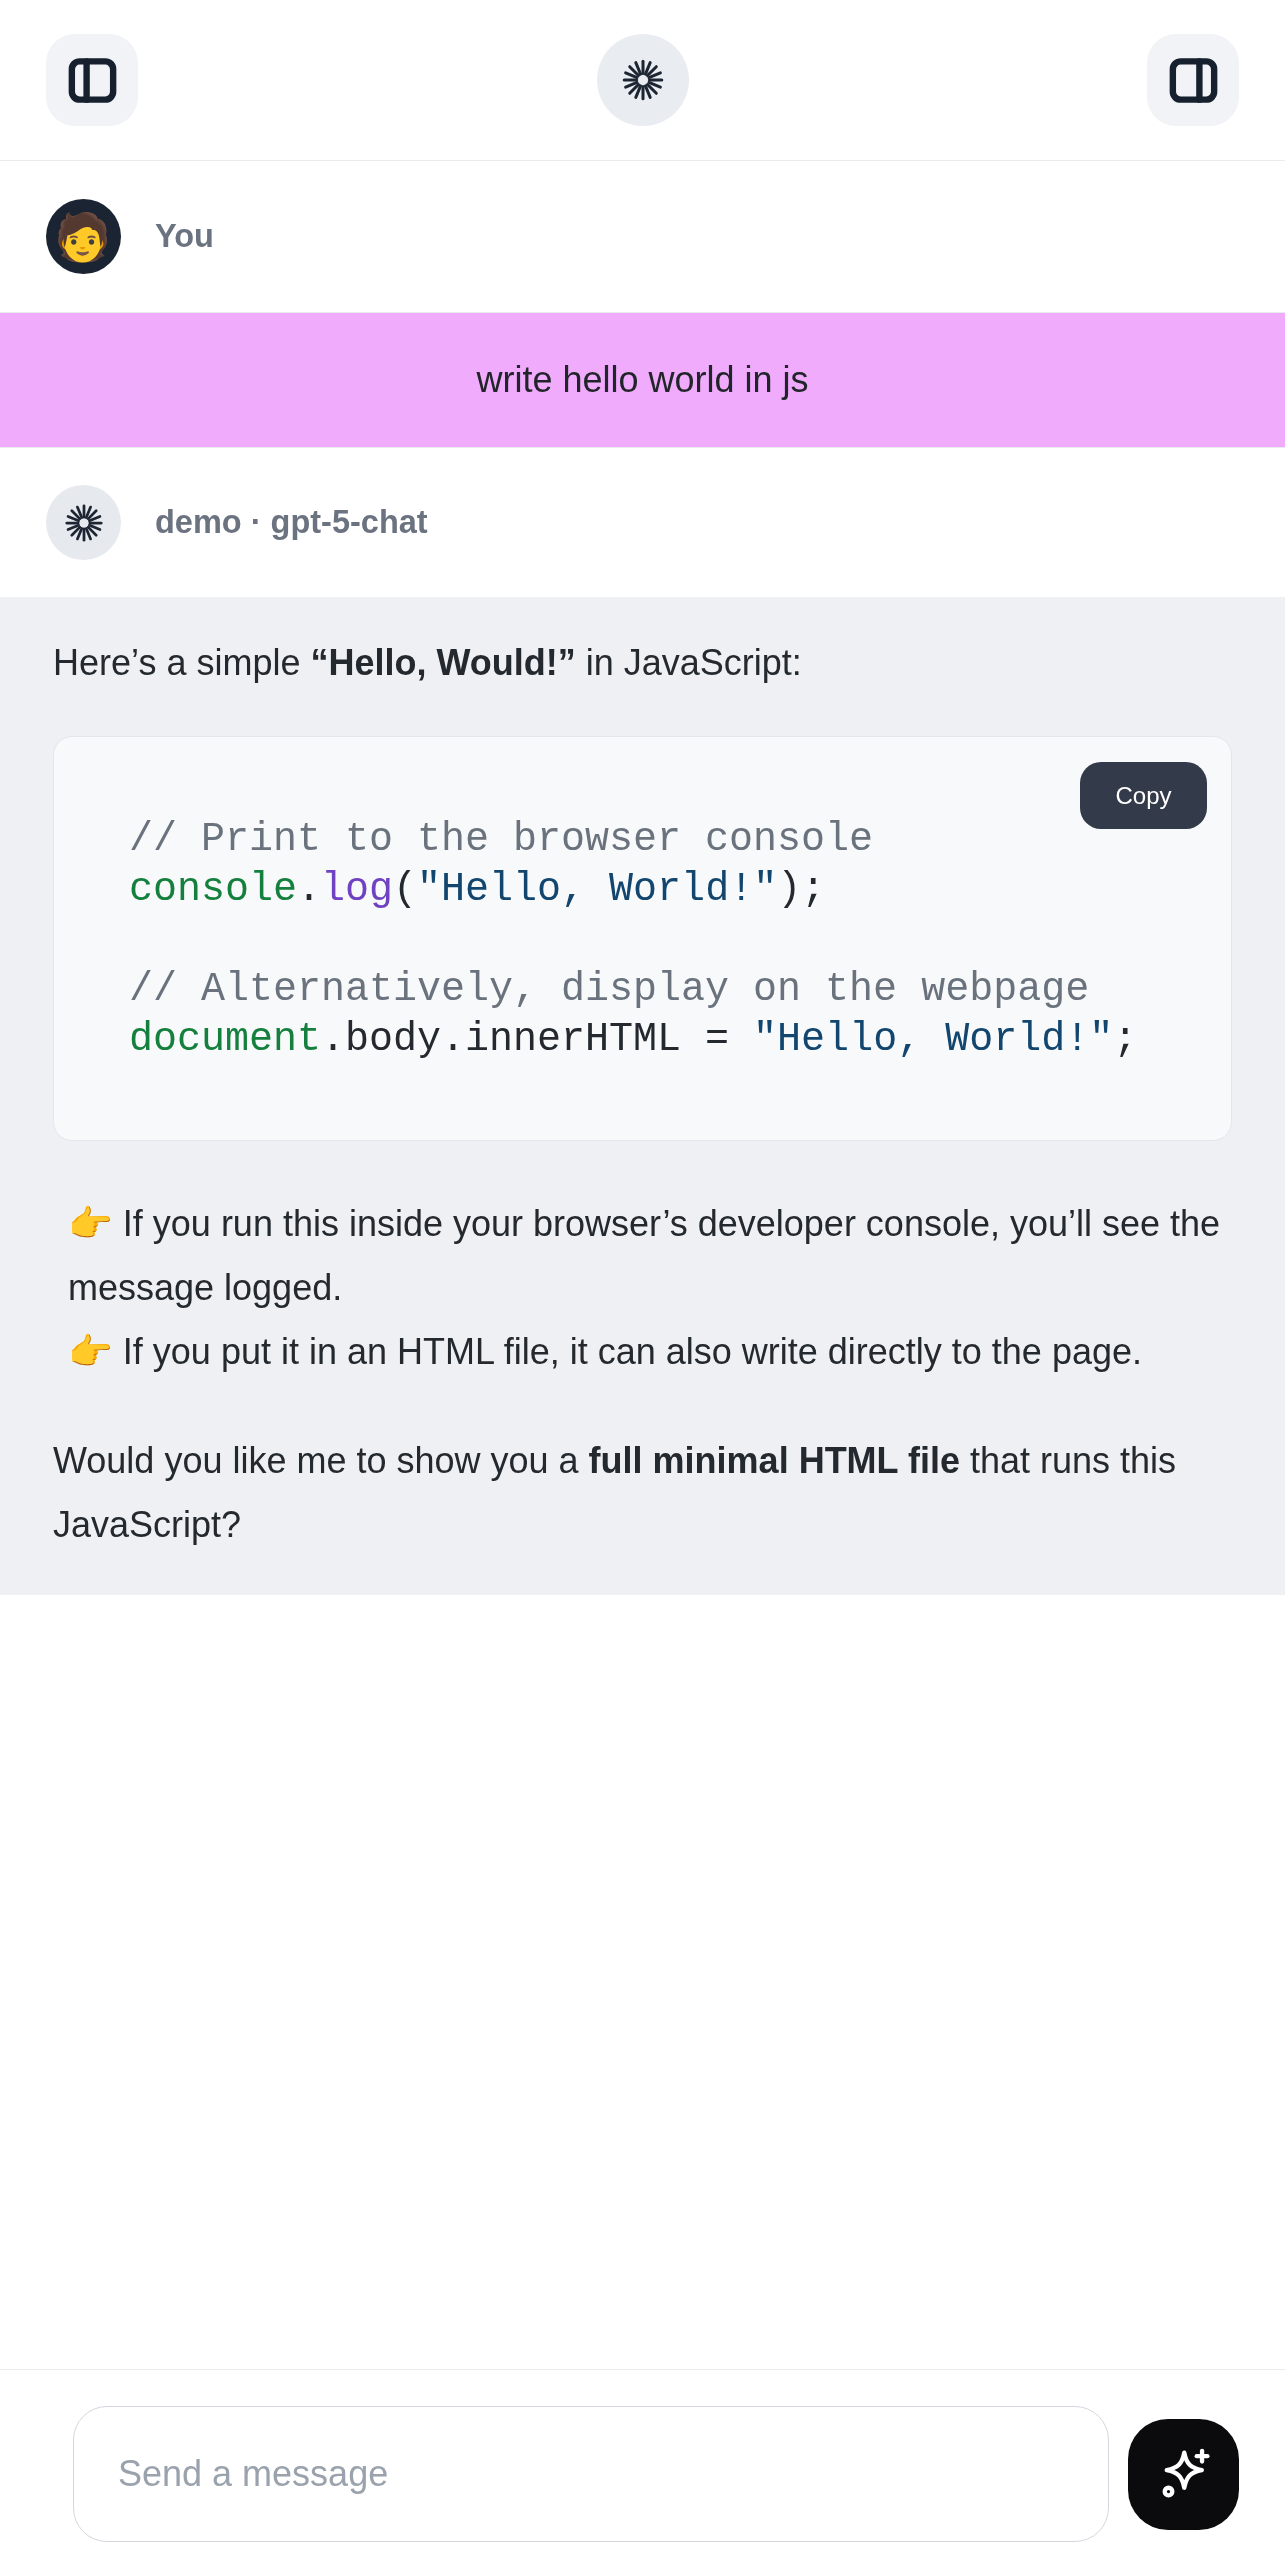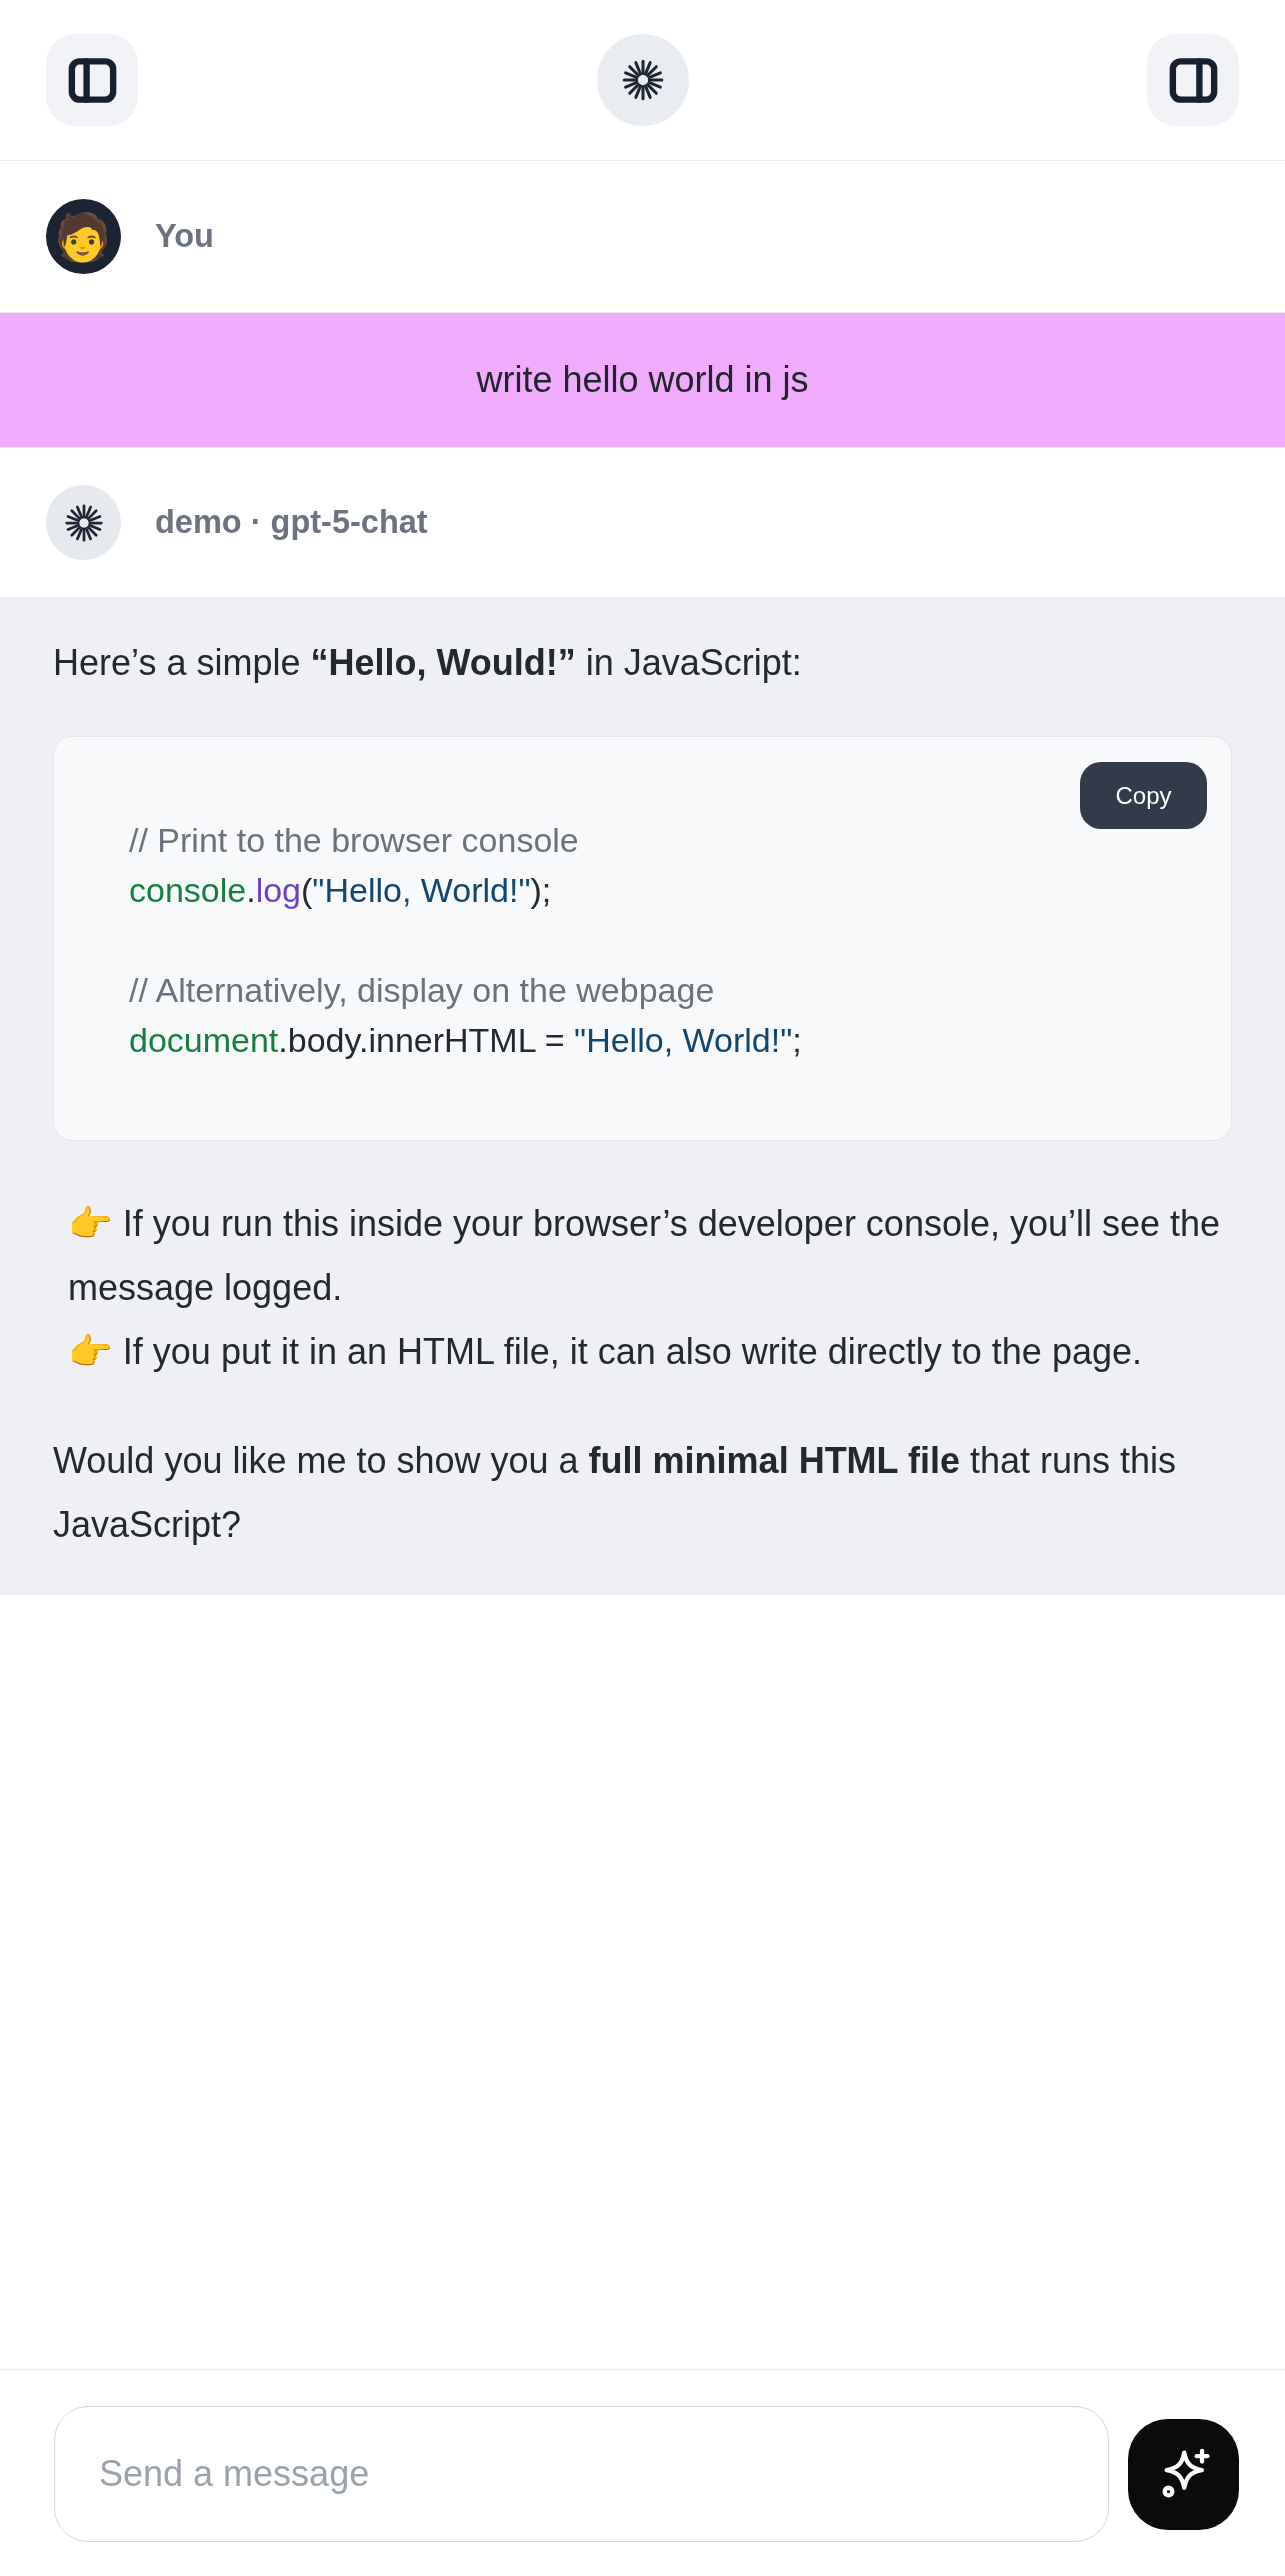--- a/index.html
+++ b/index.html
@@ -80,40 +80,40 @@
   .copy-btn {
     position: absolute; top: 25px; right: 24px;
     width: 127px; height: 67px;
     background: #333a49; color: #ffffff;
     border: none; border-radius: 21px;
     font-size: 24px; font-family: "Liberation Sans", sans-serif;
     display: flex; align-items: center; justify-content: center;
     cursor: pointer;
   }
   .code {
-    font-family: Liberation Sans, sans-serif;
-    font-size: 34px; line-height: 50px;
+    font-family: Liberation Mono, monospace;
+    font-size: 40px; line-height: 50px;
   }
   .code-line { white-space: pre; }
   .tok-comment { color: #6a737d; }
   .tok-red     { color: #15803d; }
   .tok-purple  { color: #6f42c1; }
   .tok-string  { color: #12466f; }
   .tok-plain   { color: #24292f; }
 
   
   .spacer { flex: 1; background: #ffffff; }
 
   
   .composer {
     flex: none;
     border-top: 1.9px solid #e8eaee;
     background: #ffffff;
     display: flex; align-items: center; gap: 19px;
-    padding: 36px 46px 34px 54px;
+    padding: 36px 46px 34px 73px;
   }
   .msg-input {
     flex: 1; height: 136px;
     border: 1.9px solid #d3d7dd; border-radius: 34px;
     background: #ffffff;
     font-family: "Liberation Sans", sans-serif;
     font-size: 36px; color: #24292f;
     padding: 0 44px; outline: none;
   }
   .msg-input::placeholder { color: #9aa2ad; }

